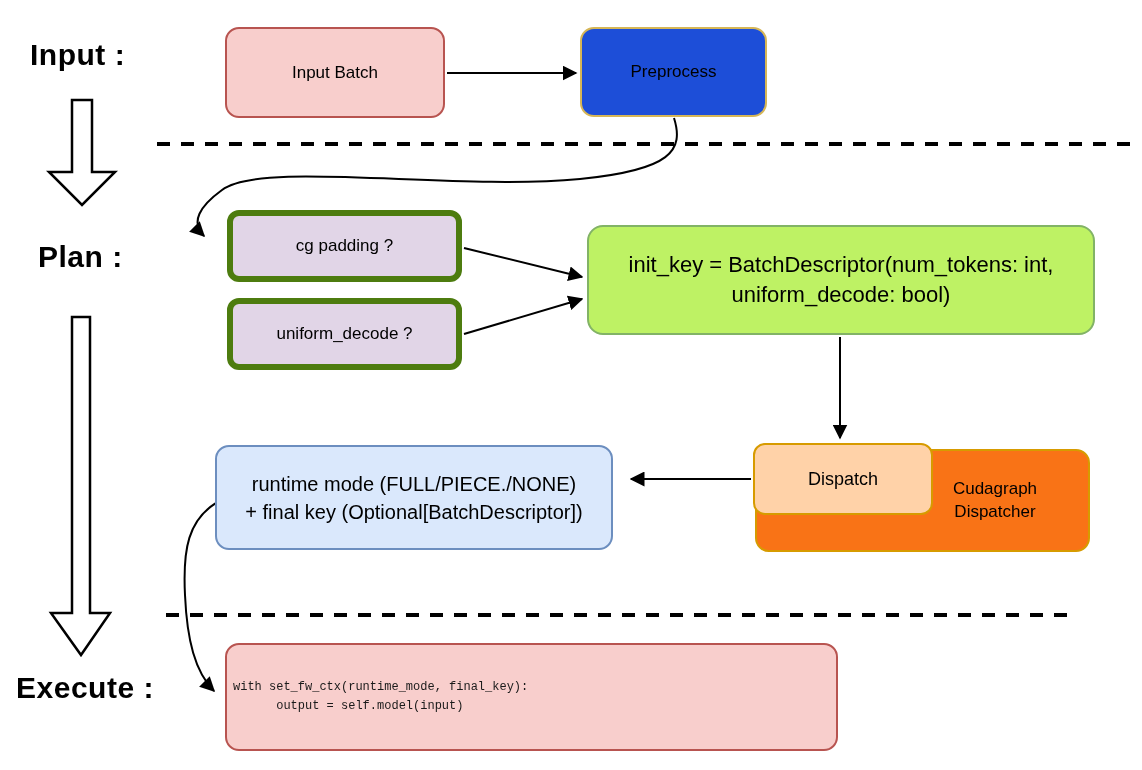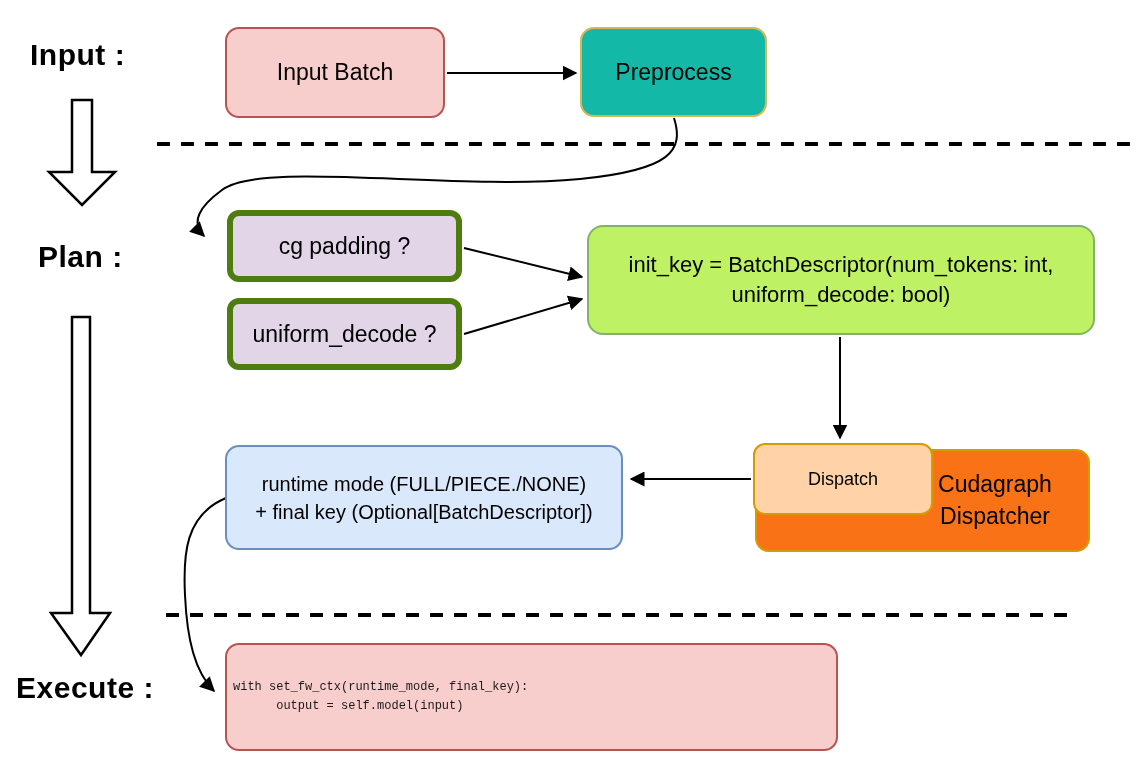--- a/index.html
+++ b/index.html
@@ -20,25 +20,25 @@
     color:#000;
     white-space:nowrap;
   }
   .node{
     position:absolute;
     box-sizing:border-box;
     display:flex;
     align-items:center;
     justify-content:center;
     text-align:center;
-    font-size:23px;
+    font-size:17px;
     line-height:1.25;
   }
   .node.red    {background:#f8cecc;border:2px solid #b85450;border-radius:14px;}
-  .node.yellow {background:#14b8a6;border:2px solid #d6b656;border-radius:14px;}
+  .node.yellow {background:#1d4ed8;border:2px solid #d6b656;border-radius:14px;}
   .node.purple {background:#e1d5e7;border:6px solid #4d7c0f;border-radius:12px;}
   .node.green  {background:#bef264;border:2px solid #82b366;border-radius:16px;}
   .node.orange-outer{background:#f97316;border:2px solid #d79b00;border-radius:14px;justify-content:flex-end;}
   .node.orange-inner{background:#ffd2a8;border:2px solid #d79b00;border-radius:12px;font-size:18px;}
   .node.blue   {background:#dae8fc;border:2px solid #6c8ebf;border-radius:14px;flex-direction:column;font-size:20px;line-height:1.4;}
   .node.green  {flex-direction:column;font-size:22px;line-height:1.35;}
   .node.code   {
     background:#f8cecc;border:2px solid #b85450;border-radius:14px;
     font-family:"Liberation Mono", monospace;
     font-size:12px;line-height:1.55;
@@ -91,21 +91,21 @@
   <div class="node green" style="left:587px;top:225px;width:508px;height:110px;">
     <div>init_key = BatchDescriptor(num_tokens: int,</div>
     <div>uniform_decode: bool)</div>
   </div>
 
   <div class="node orange-outer" style="left:755px;top:449px;width:335px;height:103px;">
     <div class="cg-label">Cudagraph Dispatcher</div>
   </div>
   <div class="node orange-inner" style="left:753px;top:443px;width:180px;height:72px;">Dispatch</div>
 
-  <div class="node blue" style="left:225px;top:445px;width:398px;height:105px;">
+  <div class="node blue" style="left:215px;top:445px;width:398px;height:105px;">
     <div>runtime mode (FULL/PIECE./NONE)</div>
     <div>+ final key (Optional[BatchDescriptor])</div>
   </div>
 
   <div class="node code" style="left:225px;top:643px;width:613px;height:108px;">
     <div>with set_fw_ctx(runtime_mode, final_key):</div>
     <div>      output = self.model(input)</div>
   </div>
 
 </div>

